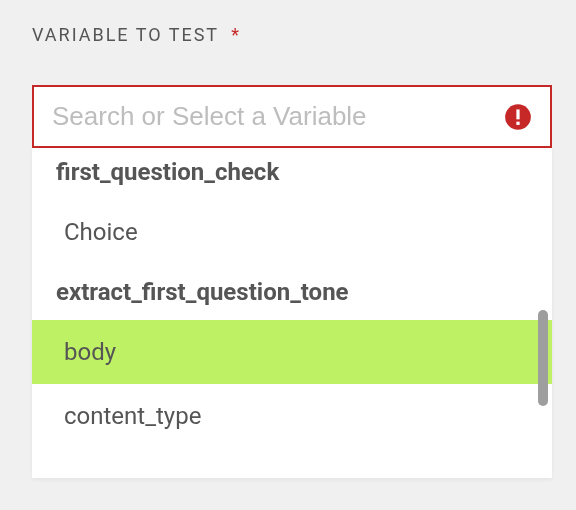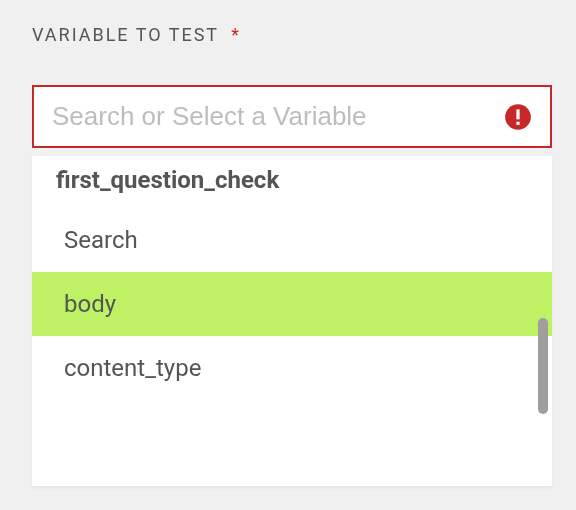--- a/index.html
+++ b/index.html
@@ -26,21 +26,20 @@
     .required-mark {
       color: #c62828;
       margin-left: 6px;
     }
     .search-container {
       border: 2px solid #c62828;
       background: #fff;
       display: flex;
       align-items: center;
       padding: 14px 18px;
-      margin-bottom: 8px;
     }
     .search-input {
       flex: 1;
       border: none;
       outline: none;
       font-size: 26px;
       color: #555;
       background: transparent;
     }
     .search-input::placeholder {
@@ -114,22 +113,23 @@
       <rect x="10.6" y="5.5" width="2.8" height="8.5" fill="#fff"></rect>
       <rect x="10.6" y="16" width="2.8" height="2.8" fill="#fff"></rect>
     </svg>
   </span>
 </div>
 
 <div class="dropdown-panel">
   <div class="dropdown-list">
 
     <div class="group-header first">first_question_check</div>
-    <div class="option-item">Search</div>
+    <div class="option-item">Choice</div>
 
+    <div class="group-header">extract_first_question_tone</div>
     <div class="option-item highlighted">body</div>
     <div class="option-item">content_type</div>
 
   </div>
   <div class="scrollbar-track">
     <div class="scrollbar-thumb"></div>
   </div>
 </div>
 
 </body></html>

